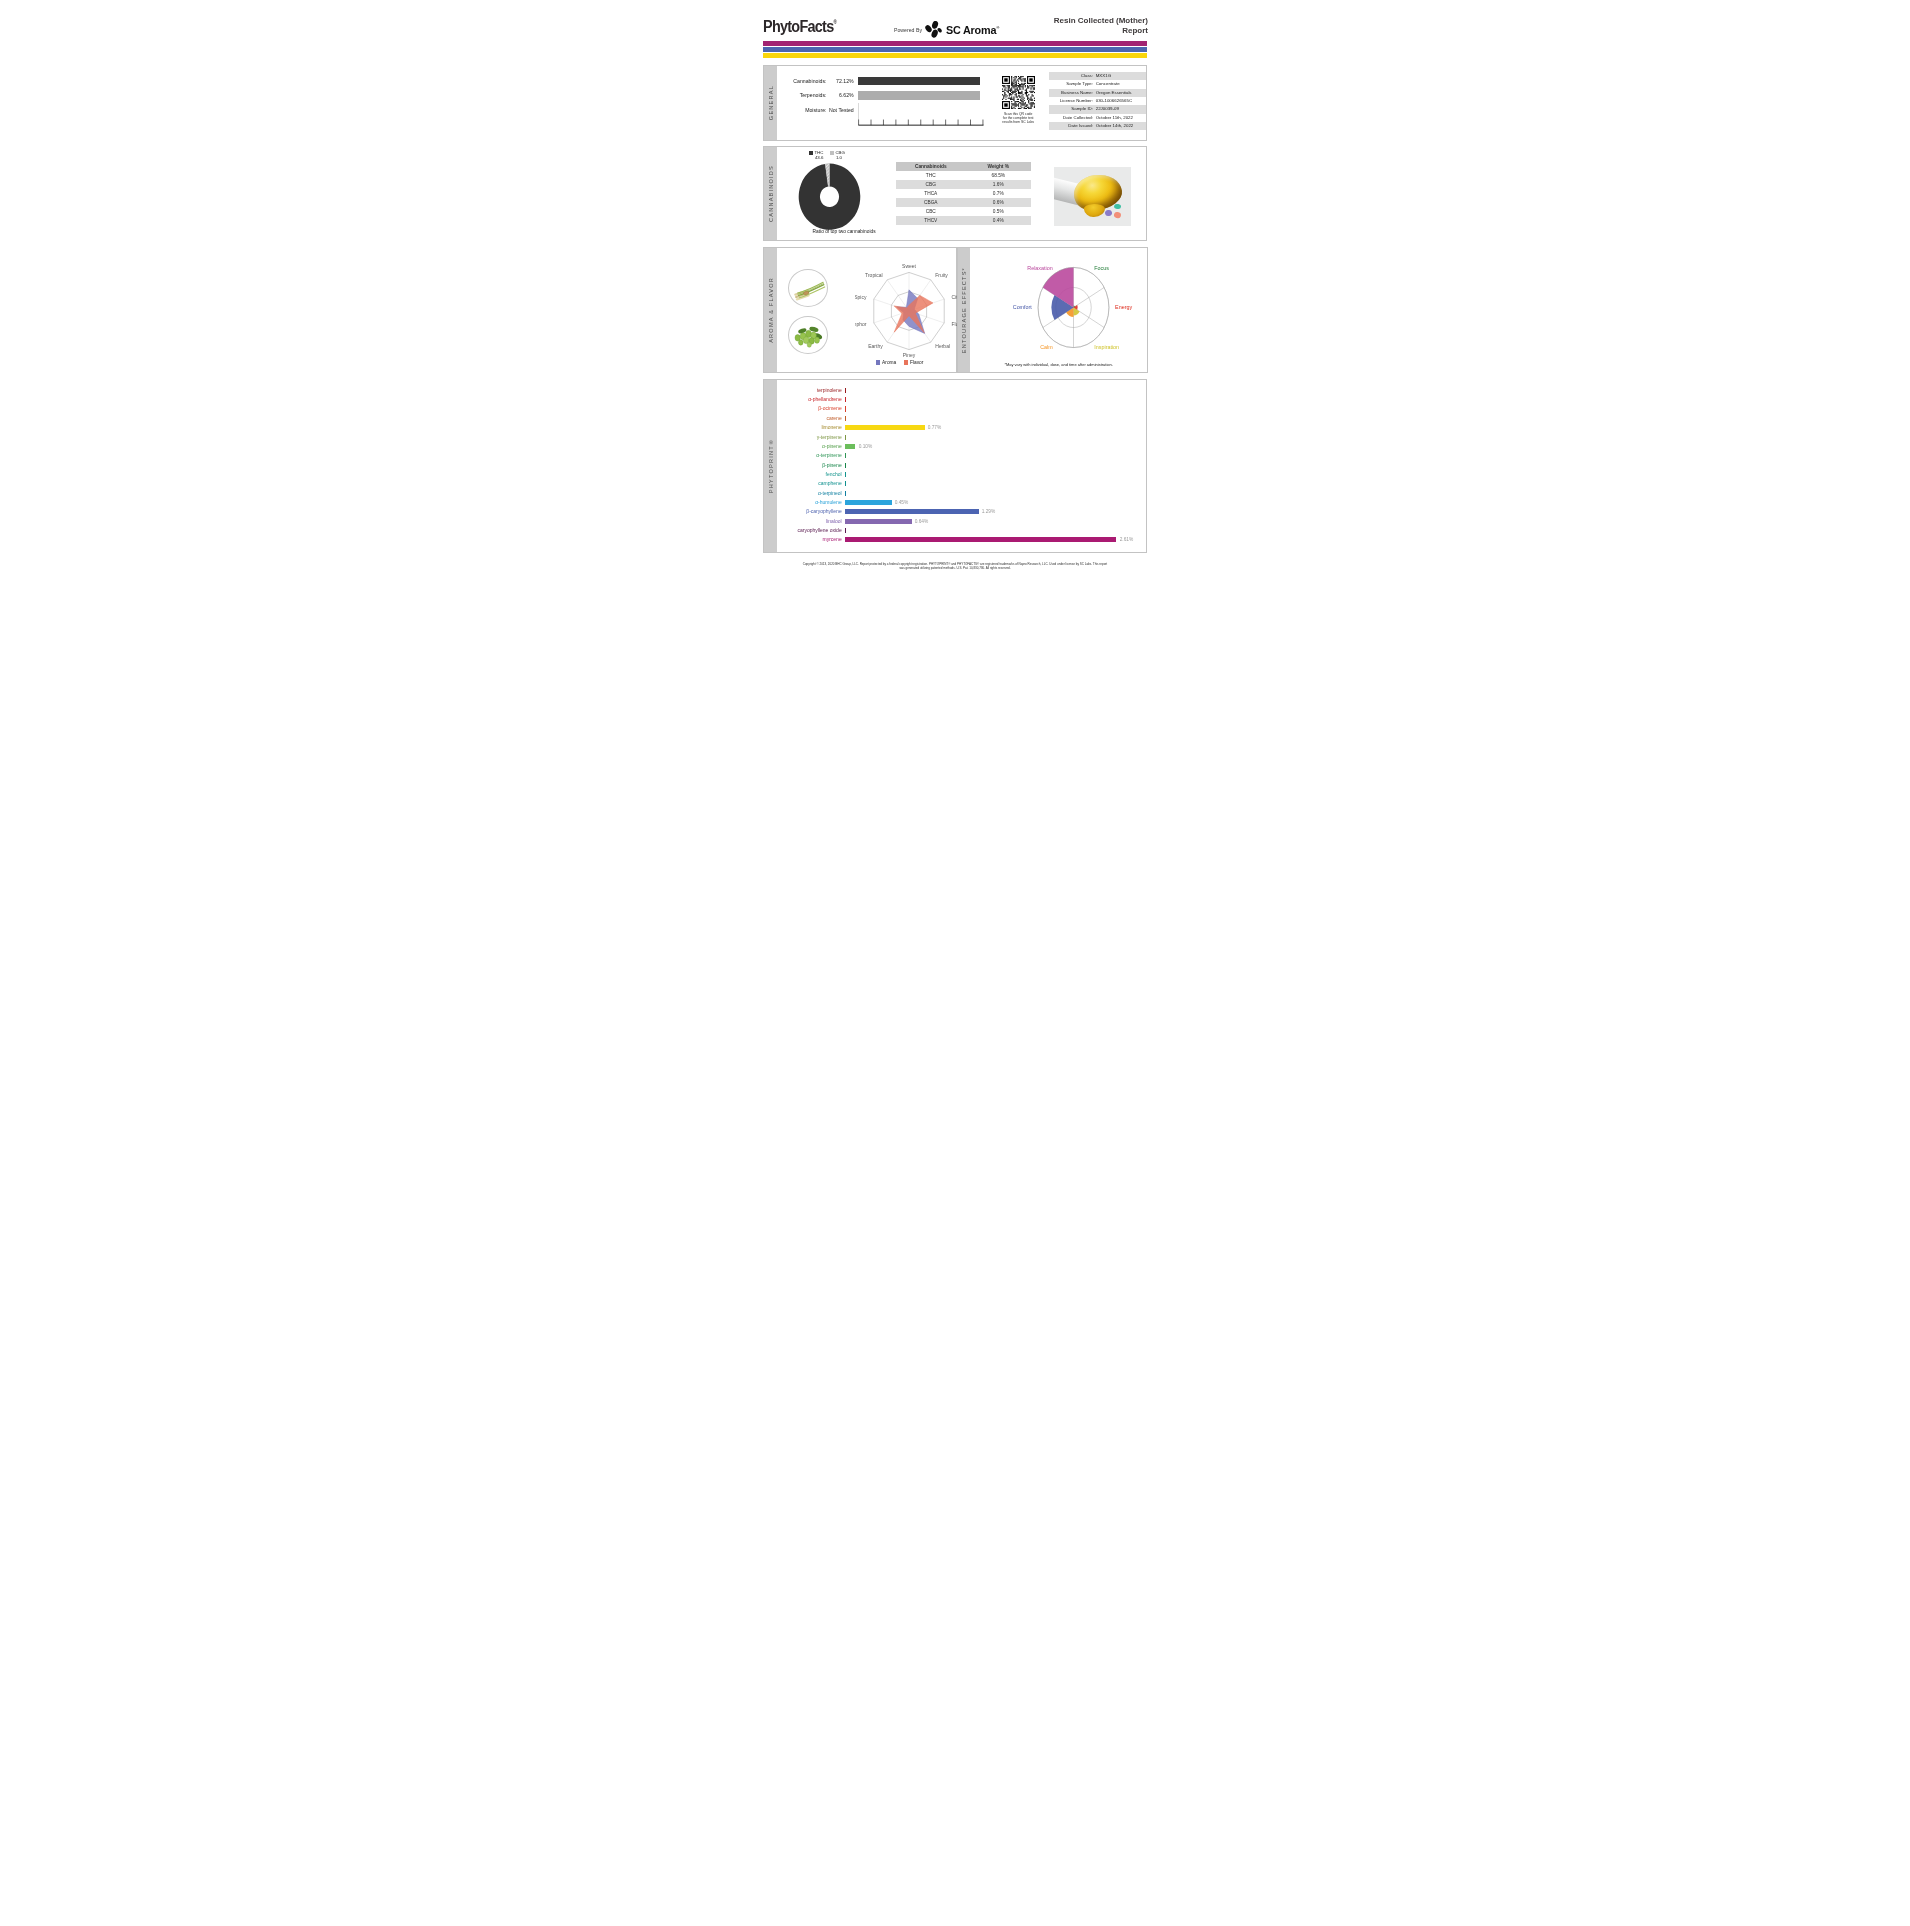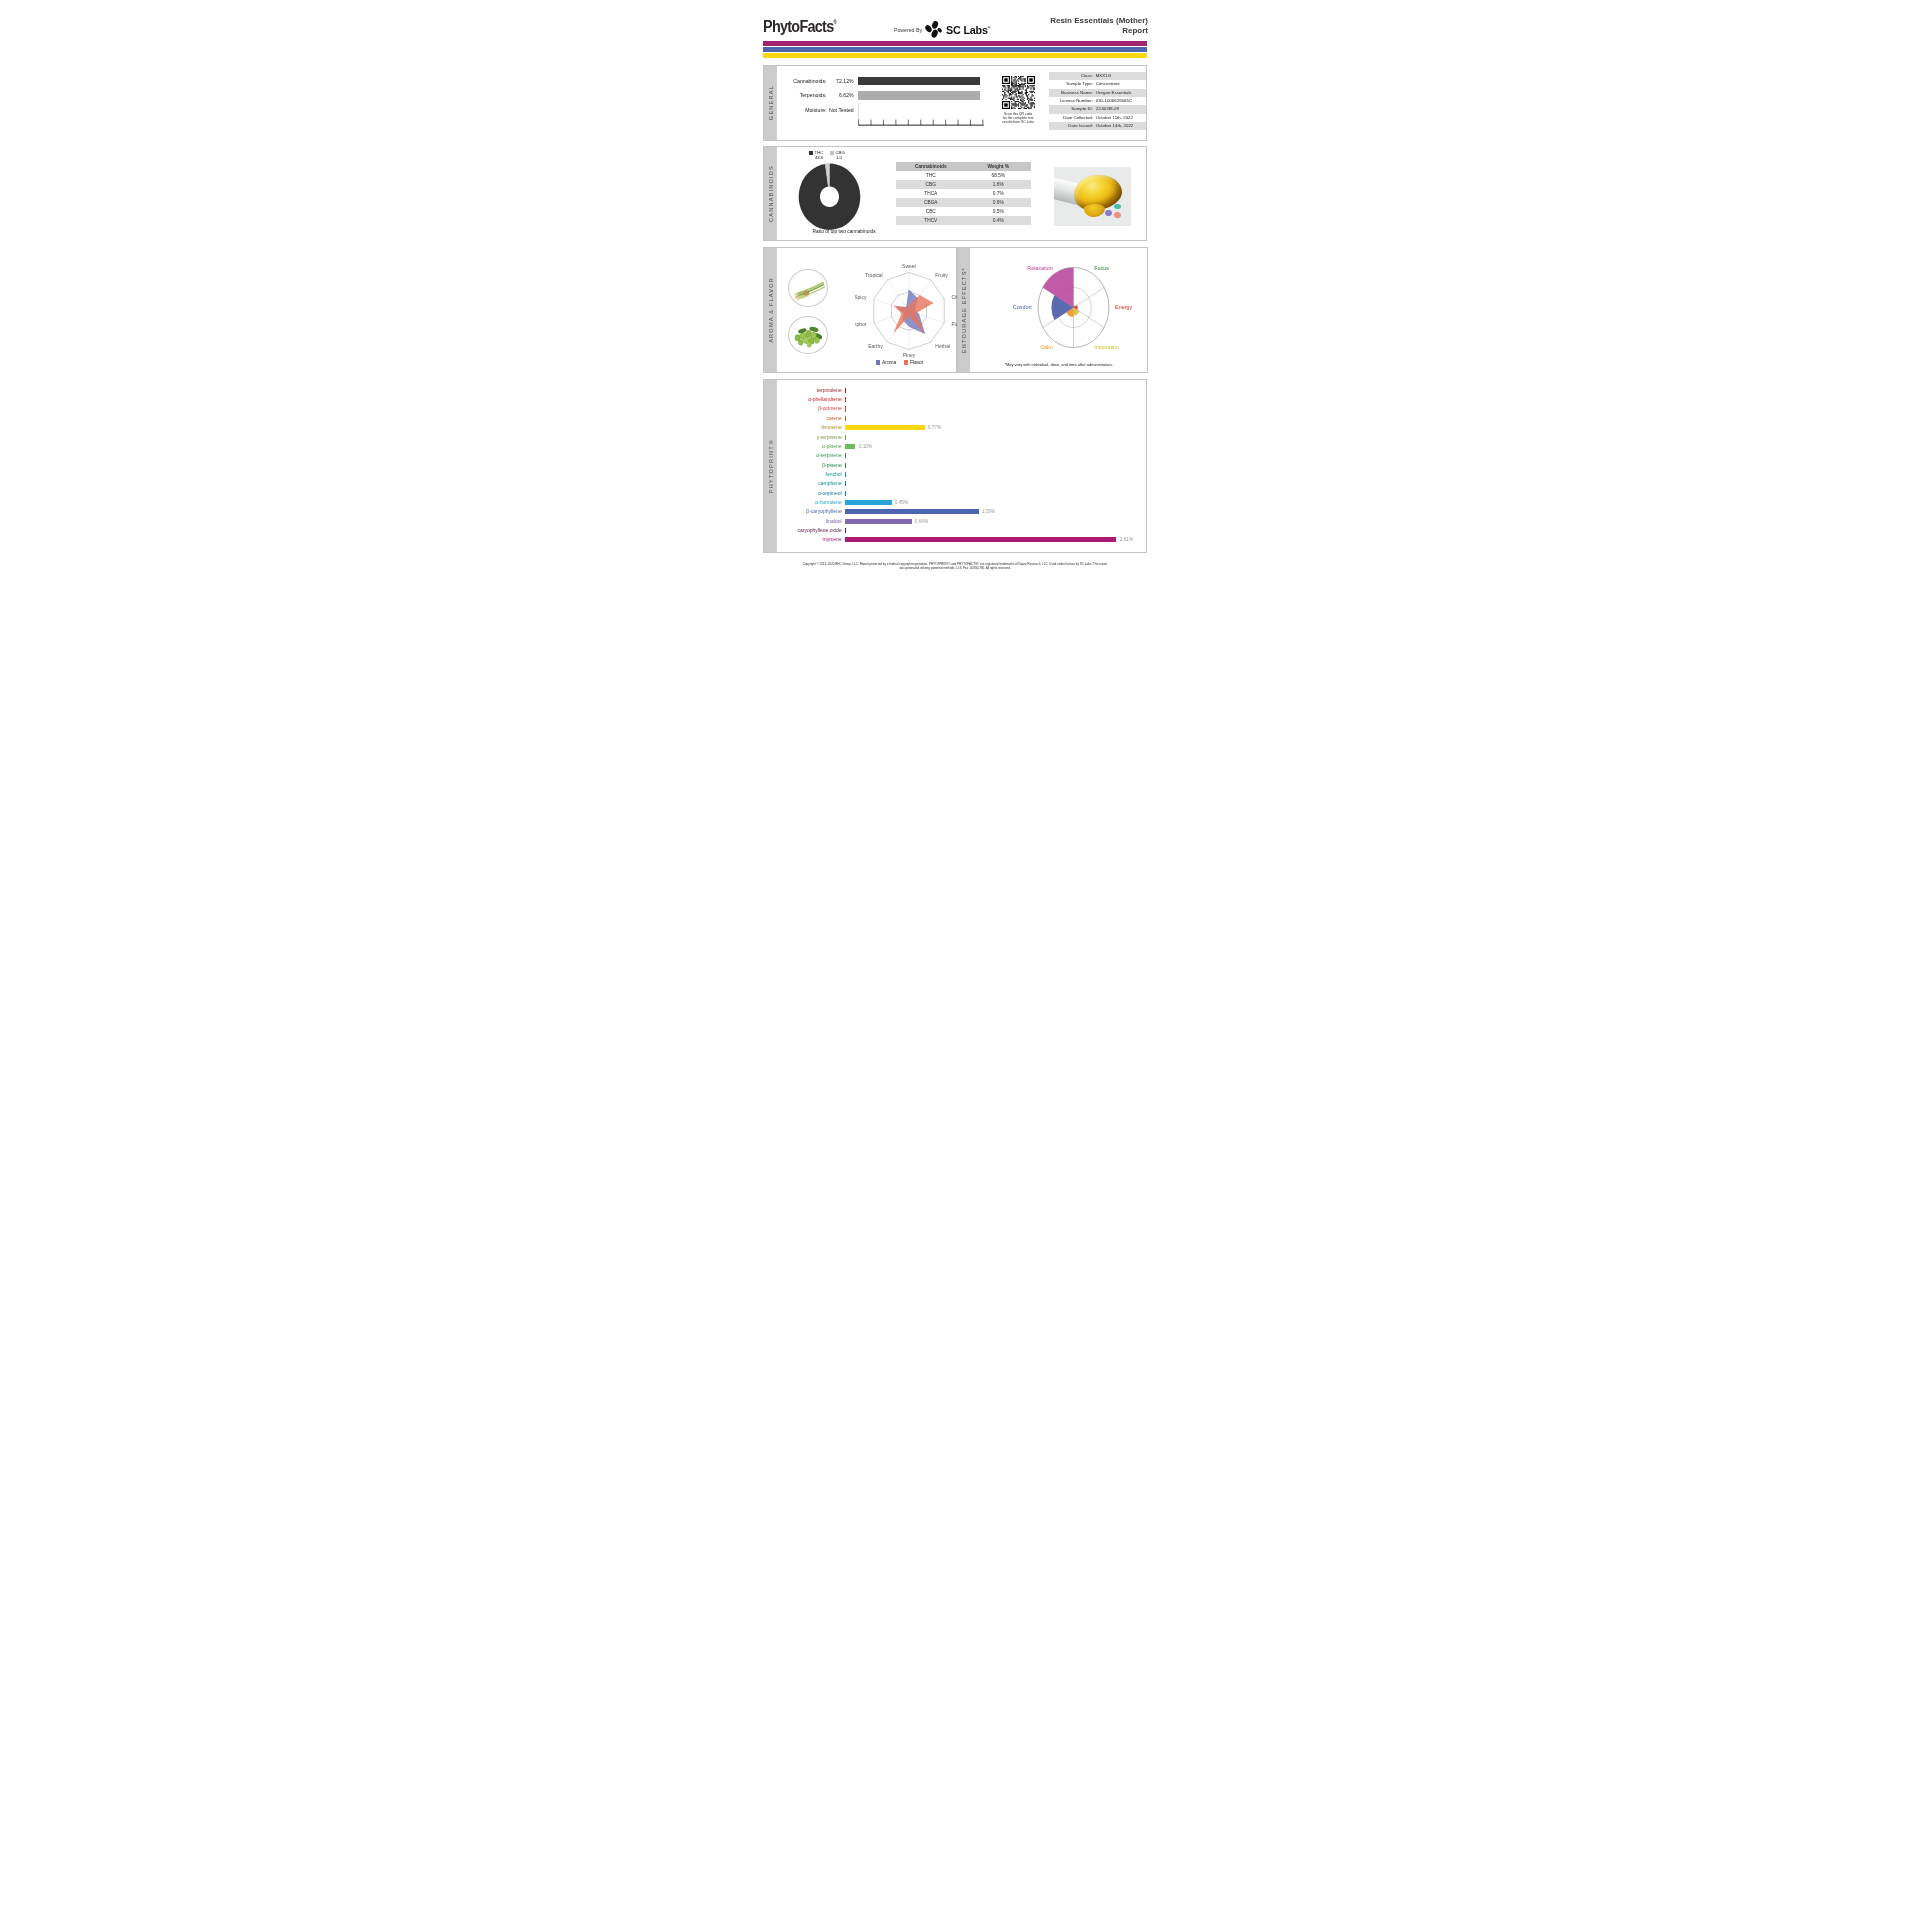--- a/index.html
+++ b/index.html
@@ -103,25 +103,25 @@
   <div class="brand"><span>PhytoFacts</span><sup>®</sup></div>
 
   <div class="powered">
     <span class="powered-by">Powered By</span>
     <svg width="17" height="17.7" viewBox="0 0 44 46">
       <ellipse cx="26" cy="10" rx="7.5" ry="10.5" fill="#111" transform="rotate(18 26 10)"></ellipse>
       <ellipse cx="9" cy="20" rx="7" ry="10" fill="#111" transform="rotate(-38 9 20)"></ellipse>
       <ellipse cx="25" cy="33" rx="7.5" ry="11" fill="#111" transform="rotate(22 25 33)"></ellipse>
       <ellipse cx="38" cy="24" rx="4.5" ry="6.5" fill="#111" transform="rotate(-40 38 24)"></ellipse>
     </svg>
-    <span class="sc-text"><span>SC Labs</span><sup>®</sup></span>
+    <span class="sc-text"><span>SC Aroma</span><sup>®</sup></span>
   </div>
 
   <div class="title">
-    <div>Resin Essentials (Mother)</div>
+    <div>Resin Collected (Mother)</div>
     <div>Report</div>
   </div>
 
   <div class="tricolor">
     <div class="tri-1" id="tri1" style="background: rgb(162, 36, 114);"></div>
     <div class="tri-2" id="tri2" style="background: rgb(76, 102, 176);"></div>
     <div class="tri-3" id="tri3" style="background: rgb(250, 214, 13);"></div>
   </div>
 
   <section class="box box-general">

